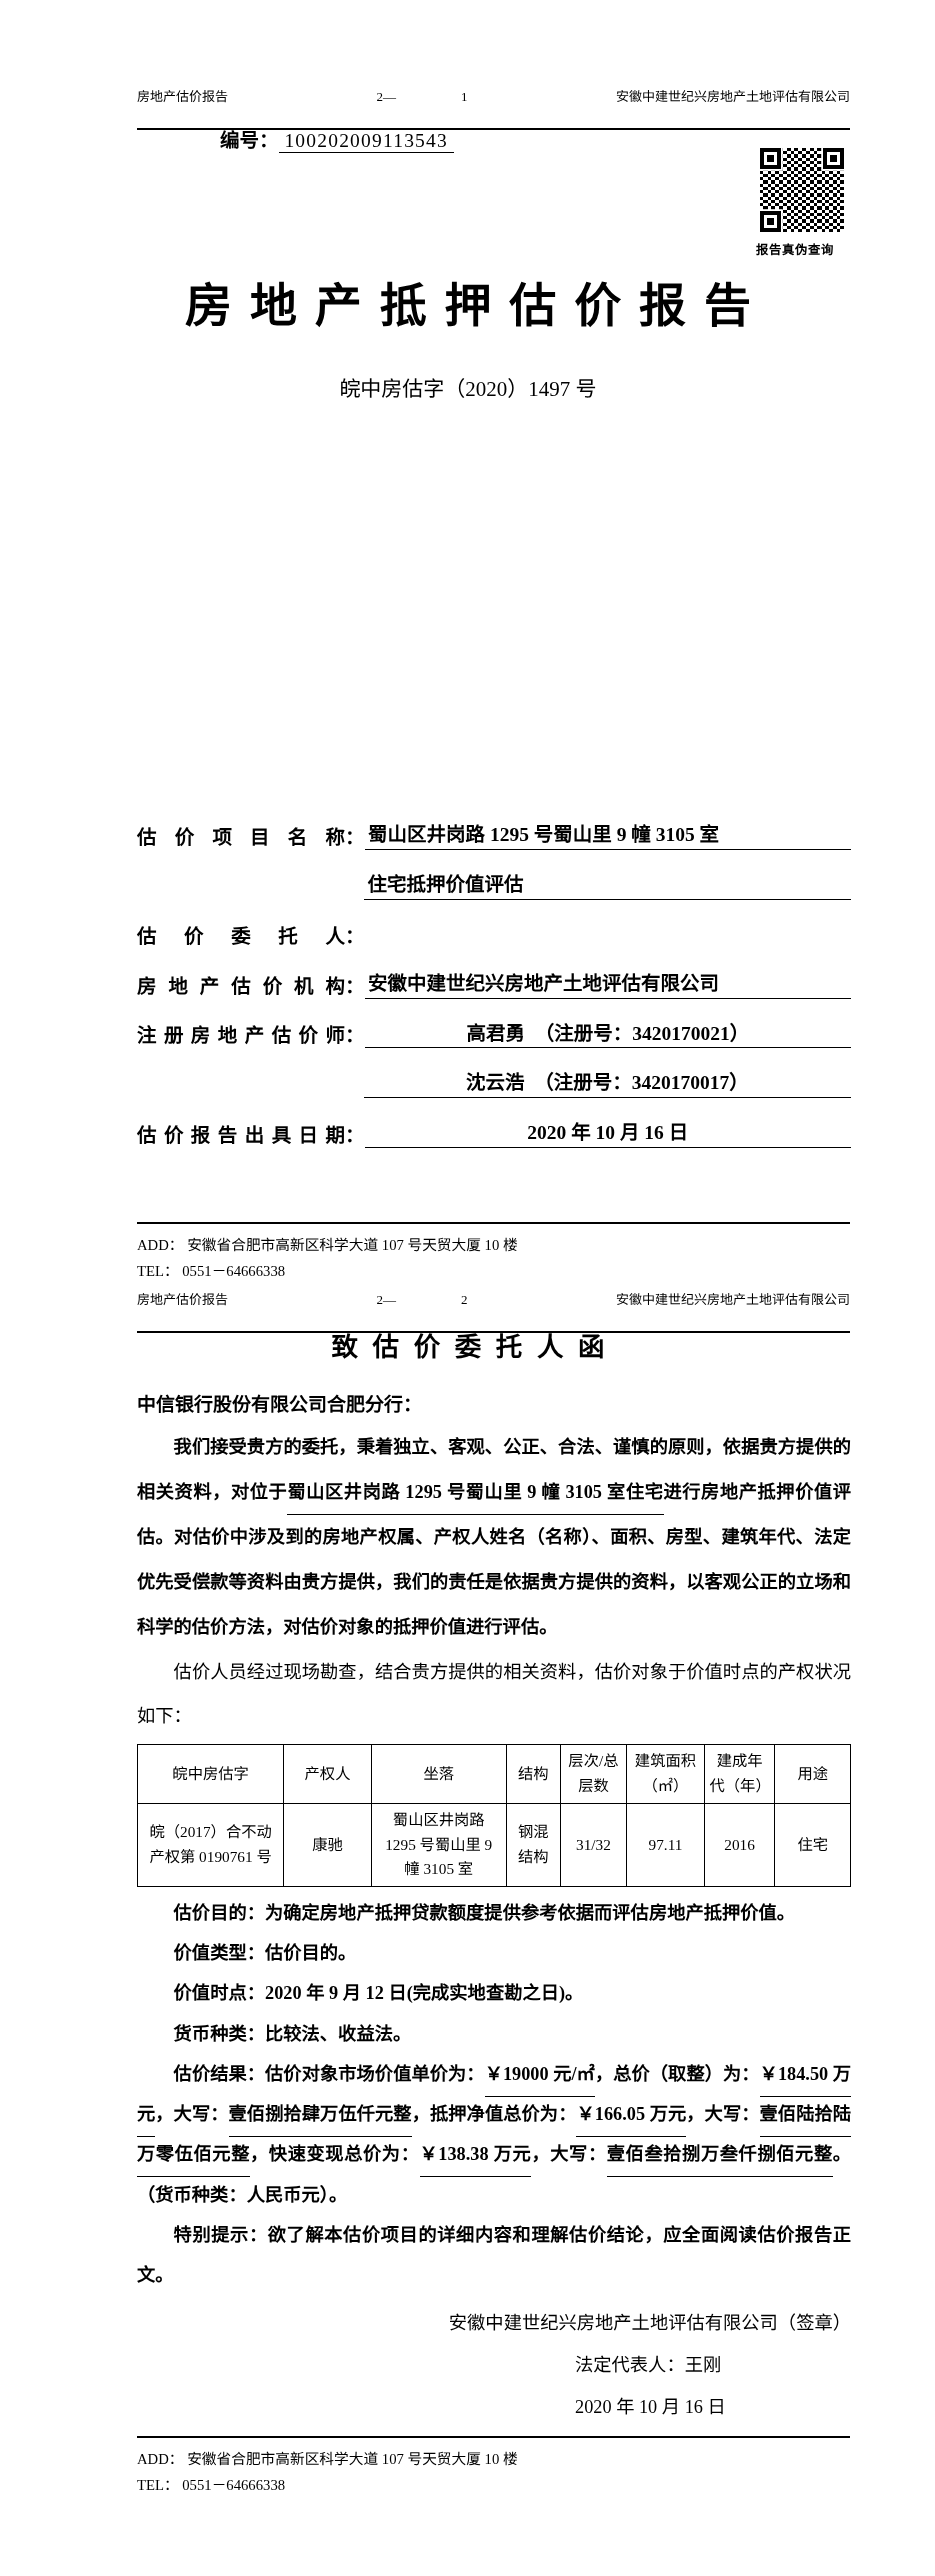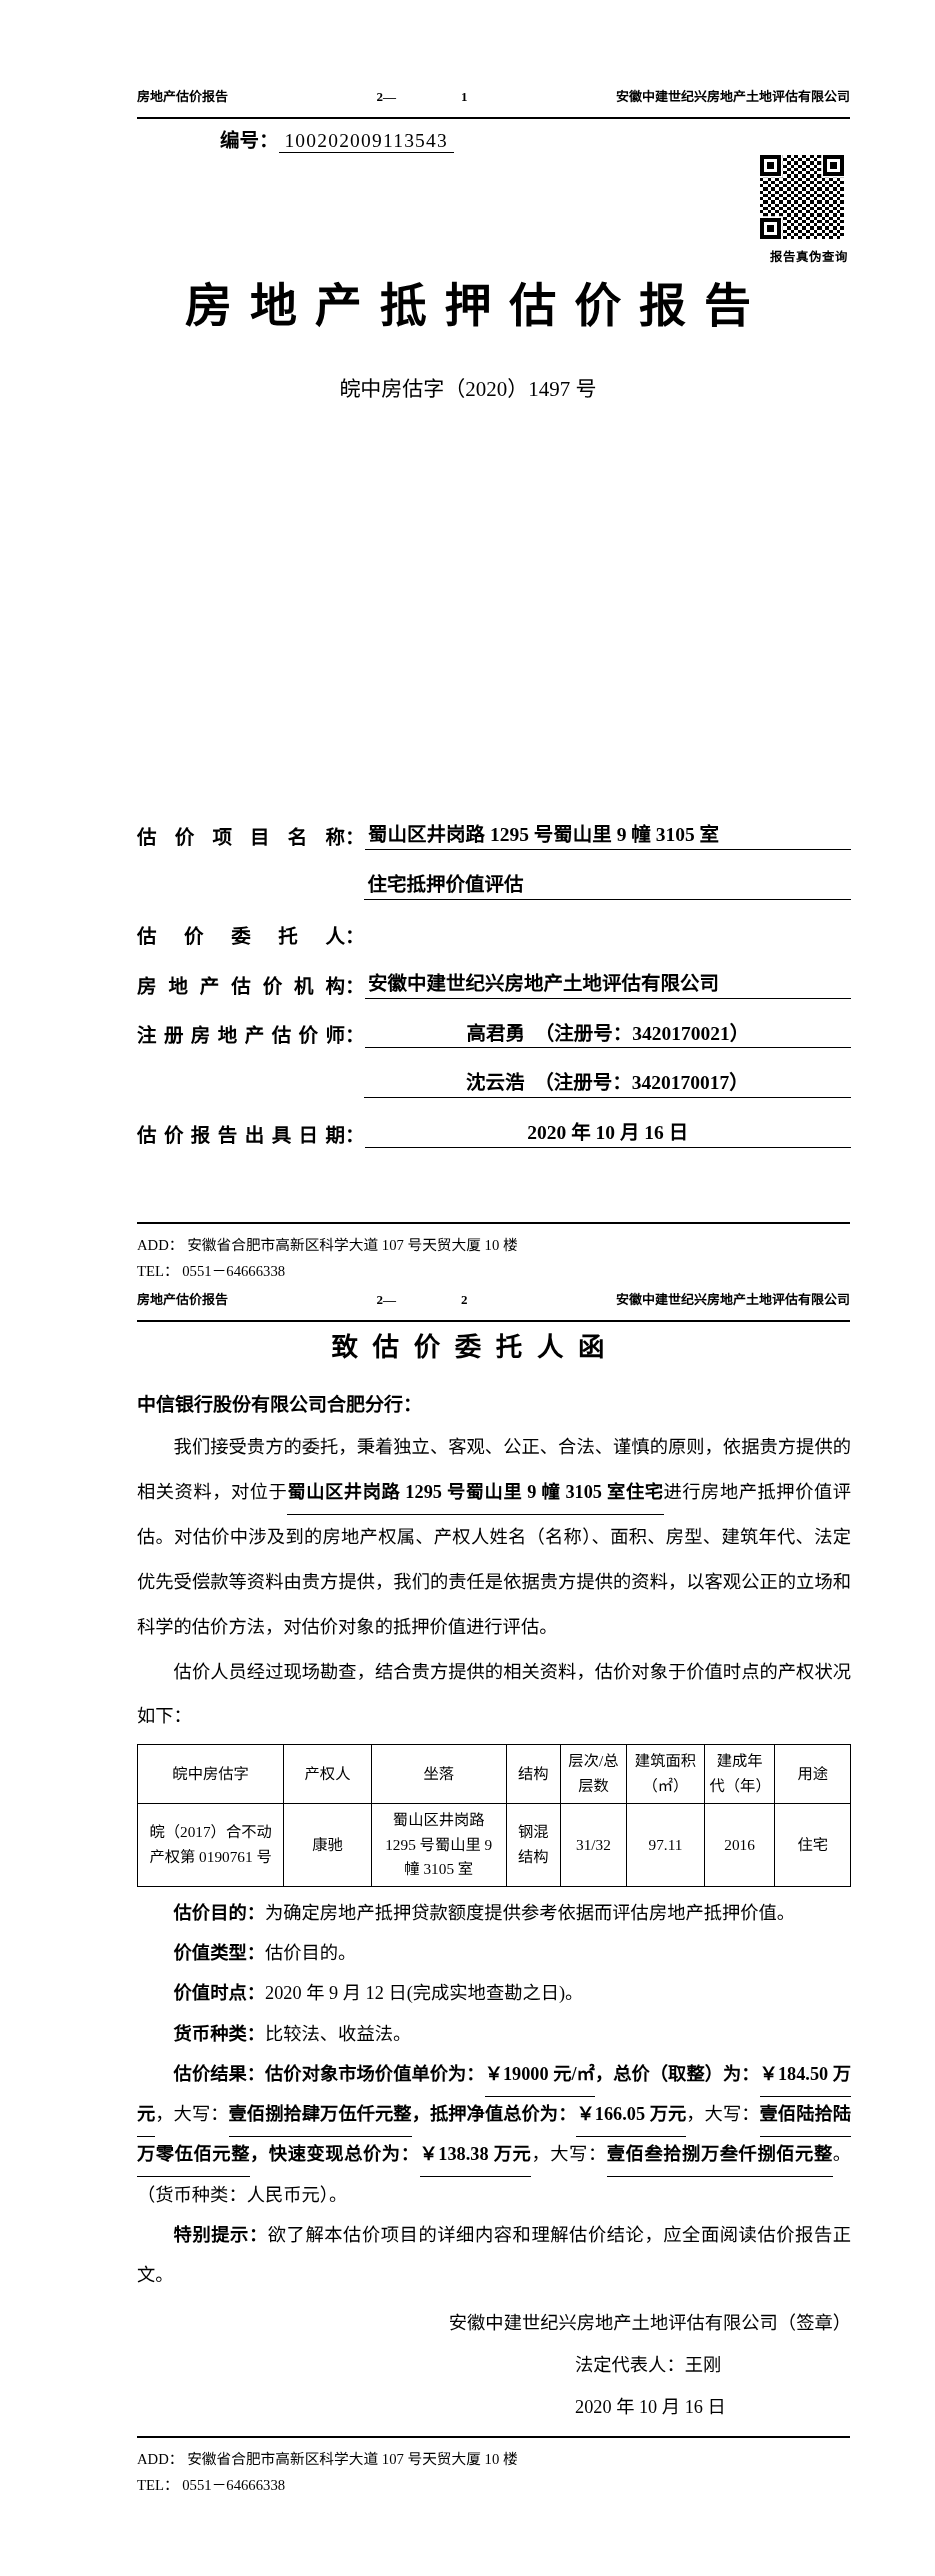--- a/index.html
+++ b/index.html
@@ -6,31 +6,31 @@
   html,body { background:#fff; }
   .sheet {
     position:relative; width:936px; height:2576px; background:#ffffff;
     font-family:"Liberation Serif","DejaVu Serif",serif; color:#000;
     overflow:hidden;
   }
   
   .pg-header {
     position:absolute; left:137px; right:86px;
     display:flex; justify-content:space-between; align-items:flex-end;
-    font-size:13px; border-bottom:2.9px solid #000; padding-bottom:12px;font-weight:bold;
+    font-size:13px; border-bottom:2.9px solid #000; padding-bottom:23px;
   }
   .pg-header .mid { display:flex; gap:65px; }
   #p1-header { top:86px; }
   #p2-header { top:1289px; }
   
   #serial { position:absolute; left:220px; top:124px; font-size:19.5px; }
   #serial .lbl { font-weight:bold; }
   #serial .val { border-bottom:1.2px solid #000; padding:0 5.9px 1.2px; letter-spacing:1.2px; }
   
-  #qr-wrap { position:absolute; top:152px; right:88px; width:92px; text-align:right; }
+  #qr-wrap { position:absolute; top:145px; right:88px; width:92px; text-align:left; }
   .qr { position:relative; width:90px; height:90px; background:#fff; margin:0 auto; }
   .qr-noise {
     position:absolute; inset:2.9px;
     background-image:
       repeating-linear-gradient(0deg,#000 0 2.9px,#fff 2.9px 6.5px),
       repeating-linear-gradient(90deg,#000 0 3.5px,#fff 3.5px 7.7px);
     background-blend-mode:difference;
   }
   .finder { position:absolute; width:21px; height:21px; border:4.1px solid #000; background:#fff; box-shadow:0 0 0 1.8px #fff; }
   .finder::after { content:""; position:absolute; inset:2.9px; background:#000; }
@@ -54,21 +54,21 @@
   #p1-footer { top:1222px; }
   #p2-footer { top:2436px; }
   
   #letter-title { position:absolute; top:1325px; left:0; width:100%; text-align:center;
                   font-size:26.5px; font-weight:bold; letter-spacing:0.55em; text-indent:0.55em; }
   #letter-body { position:absolute; left:137px; width:714px; top:1387px; font-size:18.3px; }
   .salutation { font-weight:bold; font-size:19px; line-height:1.9; margin-bottom:2.4px; }
   .para { text-indent:2em; text-align:justify; line-height:2.45; }
   .item { text-indent:2em; text-align:justify; line-height:2.2; }
   .item .ilabel { font-weight:bold; }
-  .seg-n { font-weight:normal; }
+  .seg-n { font-weight:bold; }
   .seg-b { font-weight:bold; }
   .seg-bu { font-weight:bold; border-bottom:1.2px solid #000; padding-bottom:12px; }
   
   #prop-table { width:100%; border-collapse:collapse; margin:4.7px 0 5.9px; font-size:15.3px; }
   #prop-table th, #prop-table td { border:1.2px solid #000; text-align:center; vertical-align:middle;
                                    padding:3.5px 4.7px; line-height:1.6; font-weight:normal; }
   #prop-table thead tr { height:59px; }
   #prop-table tbody tr { height:83px; }
   
   .signature { margin-top:7px; line-height:2.3; }

